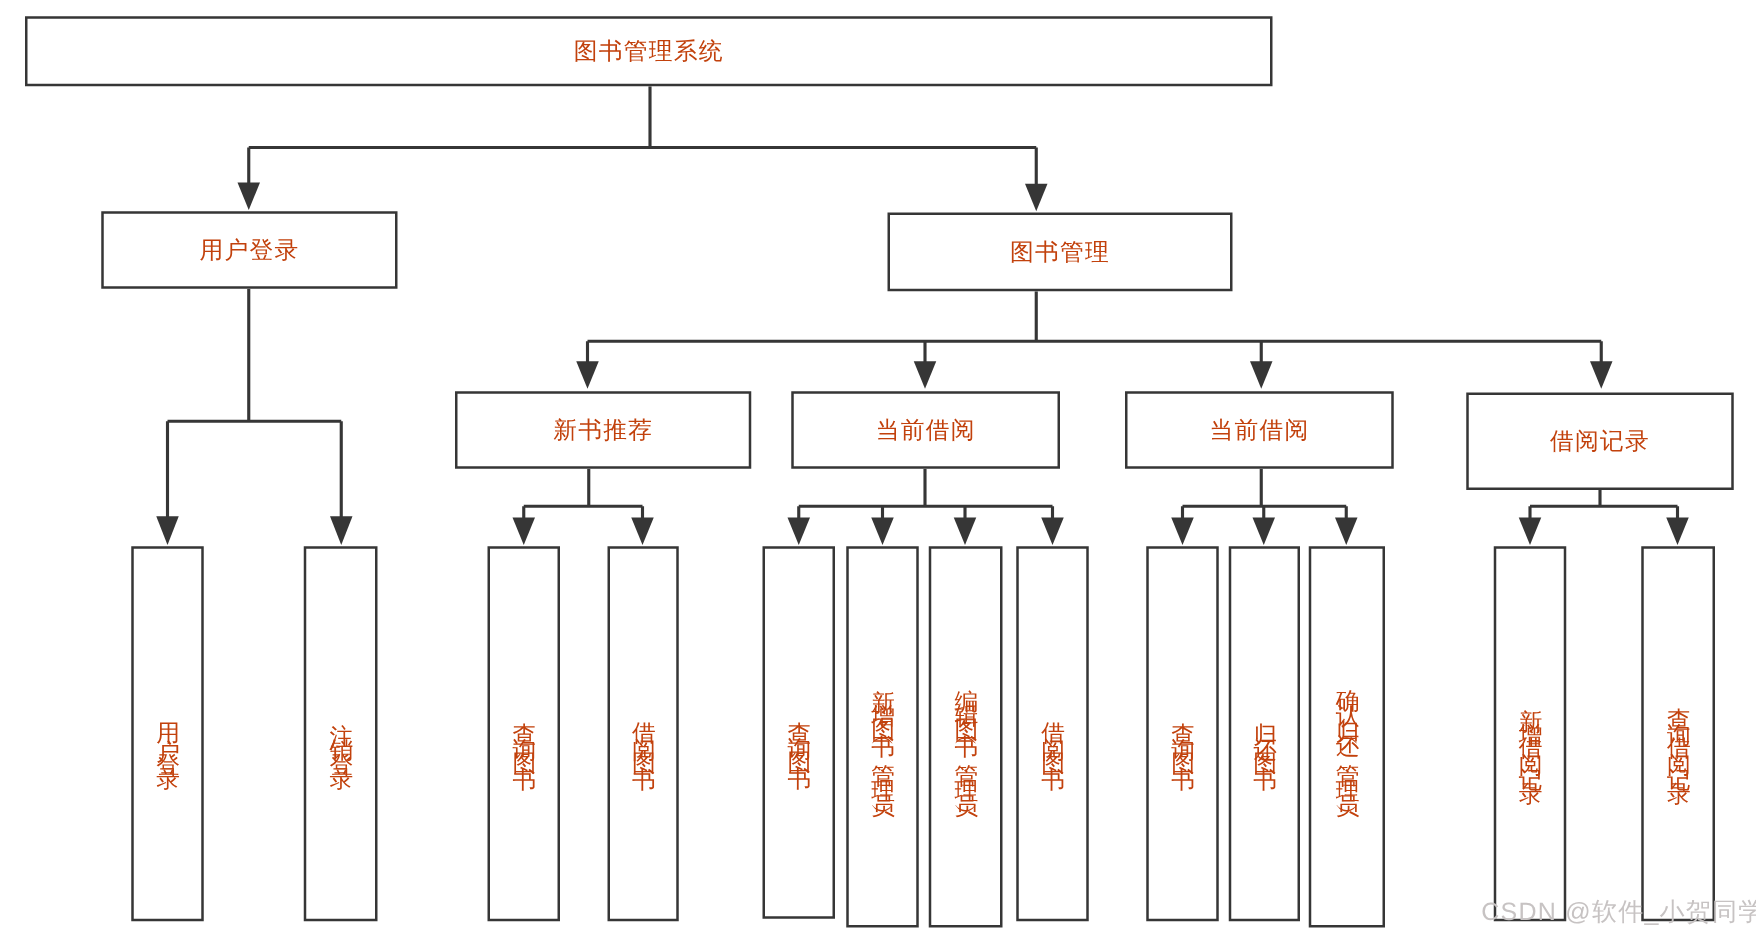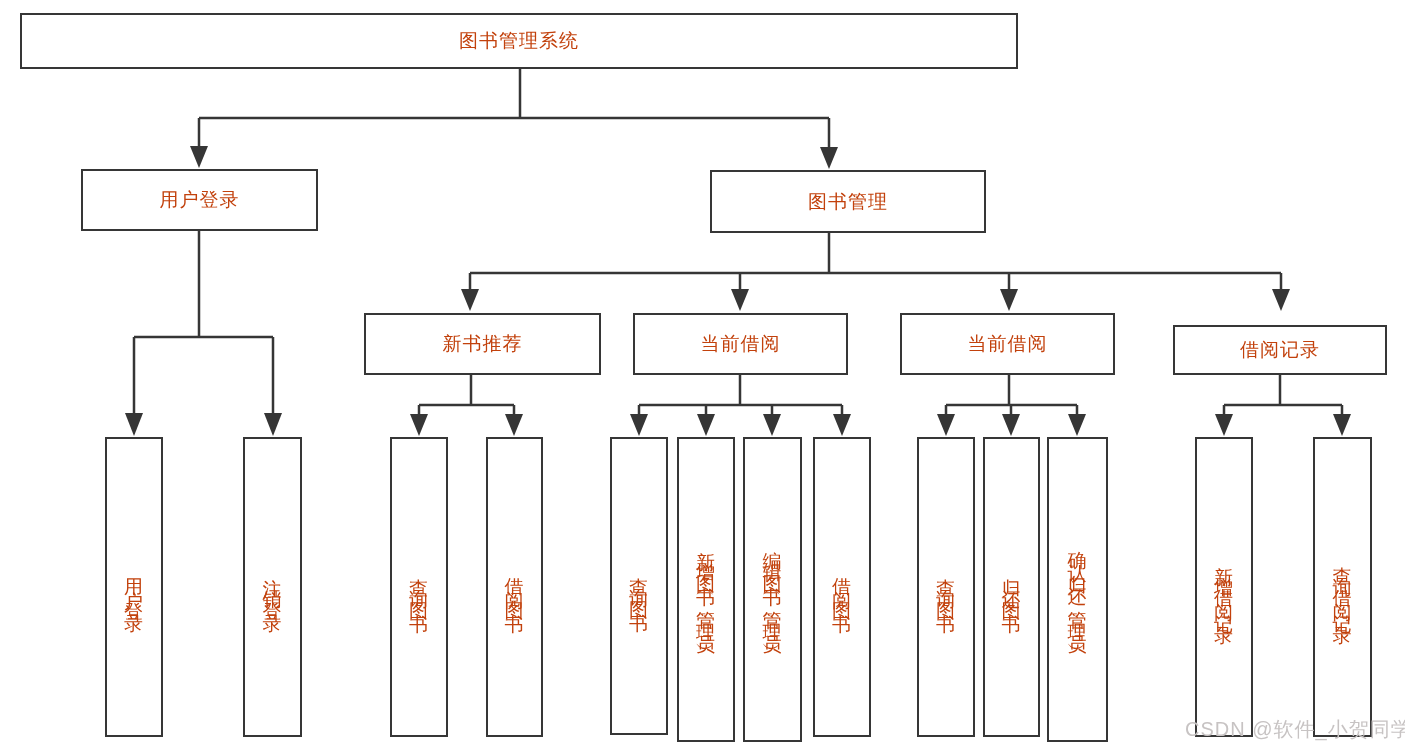--- a/index.html
+++ b/index.html
@@ -82,21 +82,21 @@
 
   <div class="box h" style="left:364px;top:313px;width:237px;height:62px">
     <span>新书推荐</span>
   </div>
   <div class="box h" style="left:633px;top:313px;width:215px;height:62px">
     <span>当前借阅</span>
   </div>
   <div class="box h" style="left:900px;top:313px;width:215px;height:62px">
     <span>当前借阅</span>
   </div>
-  <div class="box h" style="left:1173px;top:325px;width:214px;height:50px">
+  <div class="box h" style="left:1173px;top:314px;width:214px;height:78px">
     <span>借阅记录</span>
   </div>
 
   <div class="box v" style="left:105px;top:437px;width:58px;height:300px">
     <span>用户登录</span>
   </div>
   <div class="box v" style="left:243px;top:437px;width:59px;height:300px">
     <span>注销登录</span>
   </div>
 

